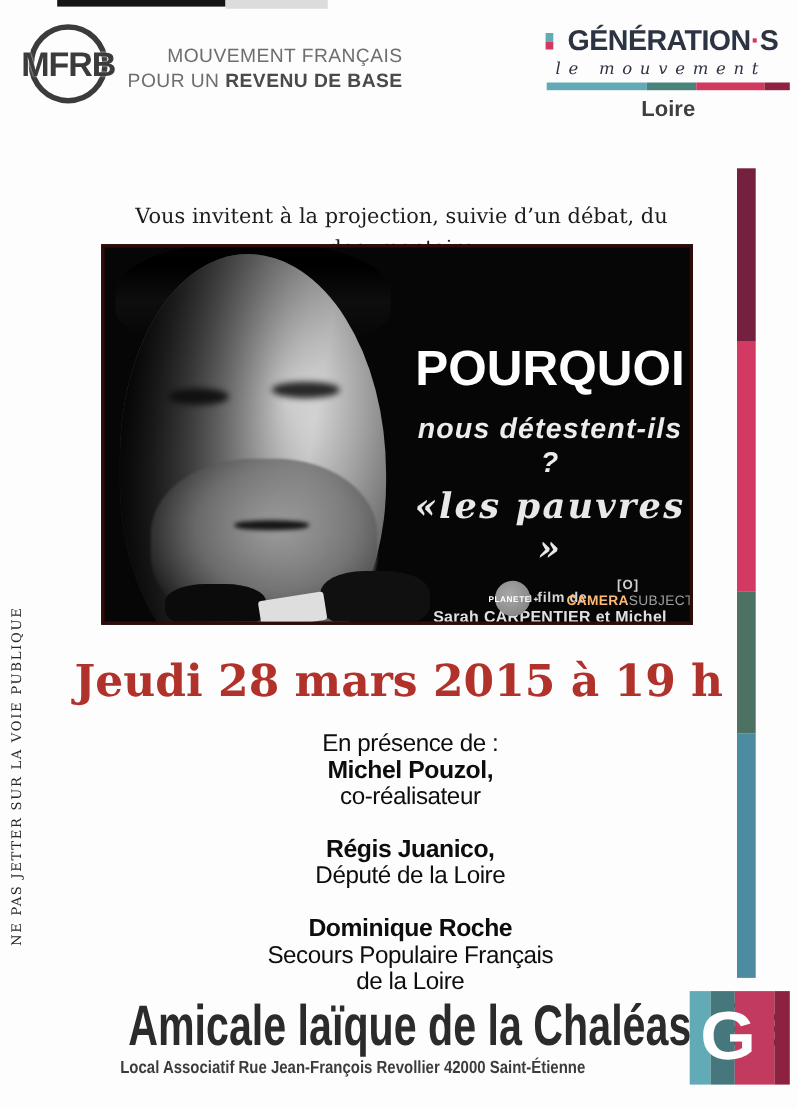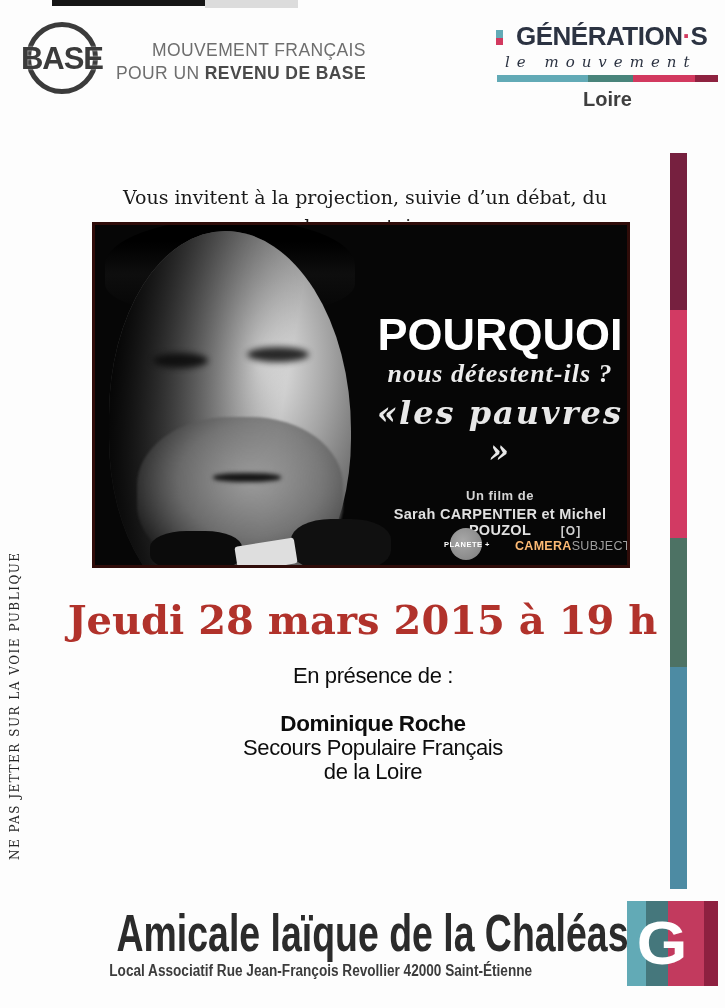--- a/index.html
+++ b/index.html
@@ -62,21 +62,21 @@
   .mouth{position:absolute;left:118px;top:248px;width:68px;height:9px;background:#161616;
          border-radius:45%;filter:blur(2px);}
   .jacket-l{position:absolute;left:55px;top:306px;width:92px;height:40px;background:#0b0b0b;
             border-radius:40%;}
   .jacket-r{position:absolute;left:196px;top:294px;width:100px;height:52px;background:#101010;
             border-radius:40%;}
   .collar{position:absolute;left:141px;top:317px;width:60px;height:26px;background:#dedede;
           transform:rotate(-9deg);border-radius:3px;}
   .poster-textcol{position:absolute;left:278px;top:0;width:254px;text-align:center;}
   .p-title{margin-top:86px;font-weight:800;font-size:45px;color:#ffffff;line-height:48px;}
-  .p-sub{margin-top:0;font-family:Liberation Serif, serif;font-style:italic;font-weight:700;
+  .p-sub{margin-top:15px;font-family:Liberation Sans, sans-serif;font-style:italic;font-weight:700;
          font-size:26px;color:#ececec;letter-spacing:1px;}
   .p-quote{margin-top:5px;font-family:"DejaVu Serif",serif;font-style:italic;font-weight:700;
            font-size:32px;color:#e8e8e8;letter-spacing:2px;}
   .p-credit1{margin-top:18px;font-weight:600;font-size:13px;color:#d5d5d5;letter-spacing:.5px;}
   .p-credit2{margin-top:3px;font-weight:600;font-size:14.5px;color:#e0e0e0;letter-spacing:.3px;}
   .planete{position:absolute;left:341px;top:303px;width:62px;height:32px;}
   .planete .disc{position:absolute;left:14px;top:0;width:32px;height:32px;border-radius:50%;
                  background:radial-gradient(circle at 40% 40%,#a8a8a8,#7d7d7d);}
   .planete .ptxt{position:absolute;left:0;top:12px;width:62px;text-align:center;
                  font-weight:800;font-size:7.5px;color:#fff;letter-spacing:.5px;}
@@ -127,21 +127,21 @@
 </style>
 </head>
 <body>
 
 <div class="page">
 
   <div class="abs artifact-black"></div>
   <div class="abs artifact-gray"></div>
 
   <div class="abs mfrb-circle"></div>
-  <div class="abs mfrb-letters">BASE</div>
+  <div class="abs mfrb-letters">MFRB</div>
   <div class="abs mfrb-text">
     <div>MOUVEMENT FRANÇAIS</div>
     <div><span>POUR UN </span><b>REVENU DE BASE</b></div>
   </div>
 
   <div class="abs gen-mark">
     <div style="background: rgb(98, 170, 182);"></div>
     <div style="background: rgb(210, 57, 95);"></div>
   </div>
   <div class="abs gen-wordmark"><span>GÉNÉRATION</span><span style="color: rgb(210, 57, 95);">·</span><span>S</span></div>
@@ -186,20 +186,28 @@
     <div class="camsub">
       <div class="cam-icon">[O]</div>
       <div class="cam-text"><b>CAMERA</b><span>SUBJECTIVE</span></div>
     </div>
   </div>
 
   <div class="abs date-line" style="color: rgb(177, 50, 43);">Jeudi 28 mars 2015 à 19 h</div>
 
   <div class="abs guests">
     <div class="g-intro">En présence de :</div>
+    <div class="g-group first">
+      <div class="g-name">Michel Pouzol,</div>
+      <div class="g-role">co-réalisateur</div>
+    </div>
+    <div class="g-group">
+      <div class="g-name">Régis Juanico,</div>
+      <div class="g-role">Député de la Loire</div>
+    </div>
     <div class="g-group">
       <div class="g-name">Dominique Roche</div>
       <div class="g-role">Secours Populaire Français</div>
       <div class="g-role">de la Loire</div>
     </div>
   </div>
 
   <div class="abs disclaimer">NE PAS JETTER SUR LA VOIE PUBLIQUE</div>
 
   <div class="abs sidebar-seg seg1" style="background: rgb(118, 32, 63);"></div>

